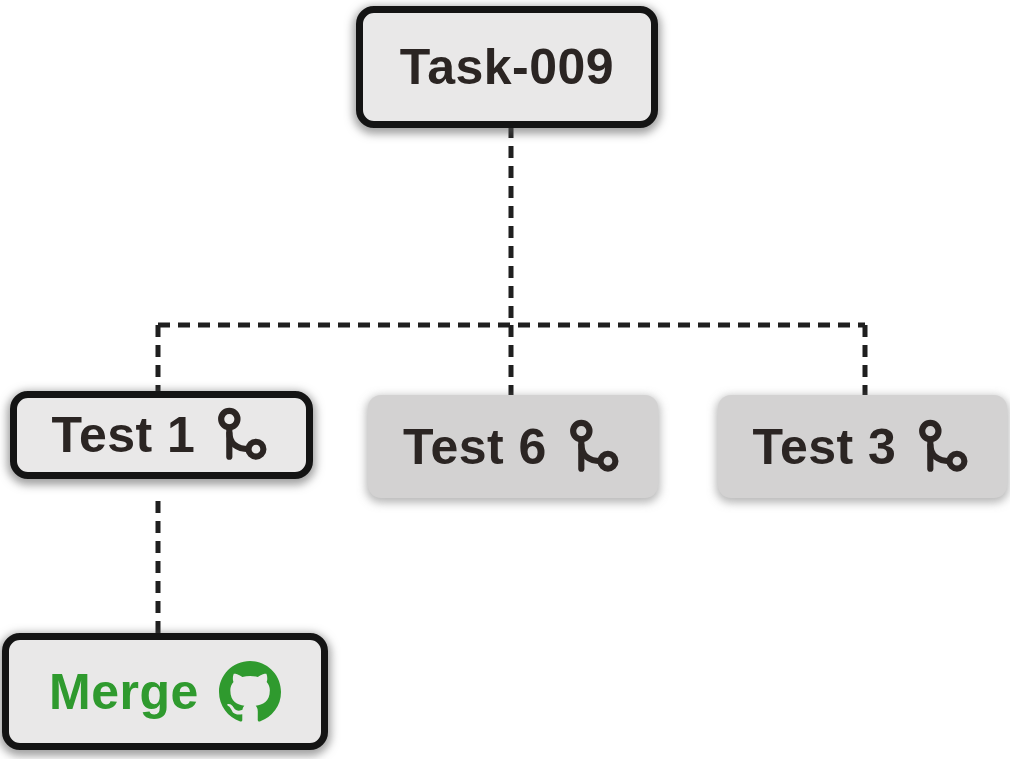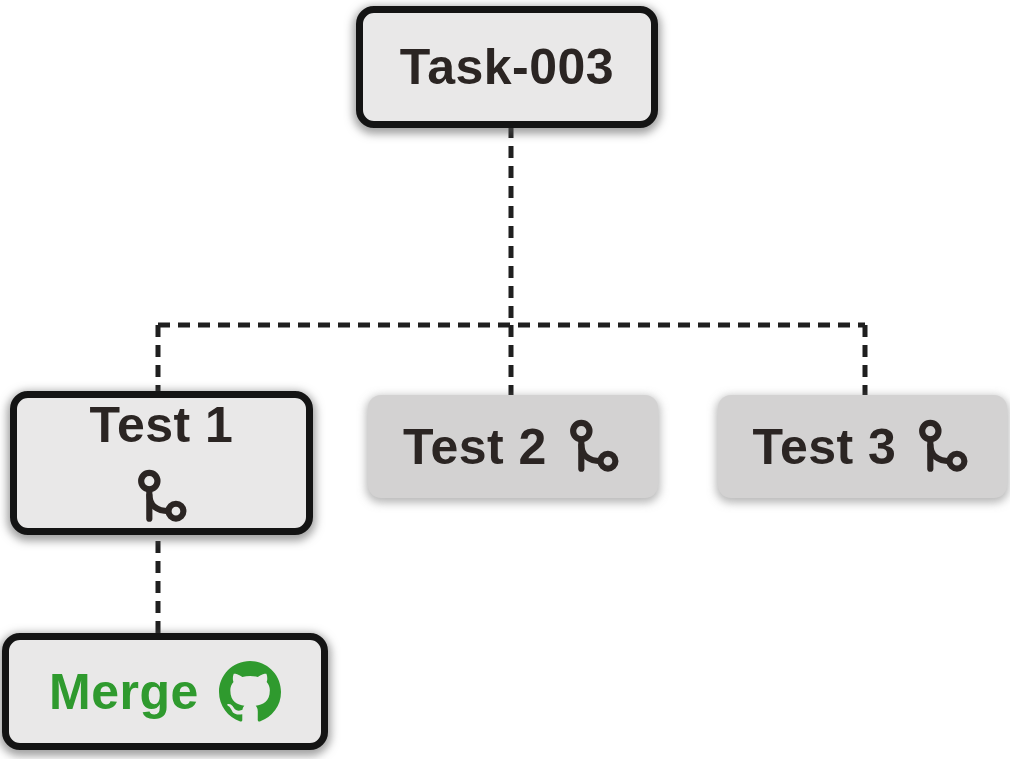--- a/index.html
+++ b/index.html
@@ -51,21 +51,21 @@
     border:7px solid var(--node-border);
     border-radius:18px;
     box-shadow:0 3px 9px 3px rgba(85,85,85,0.55);
   }
   .node.plain{
     background:var(--node-fill-plain);
     border-radius:13px;
     box-shadow:0 3px 8px 2px rgba(115,115,115,0.5);
   }
   .node-task {left:356px; top:6px;   width:302px; height:122px;}
-  .node-test1{left:10px;  top:391px; width:303px; height:144px;flex-direction:column;}
+  .node-test1{left:10px;  top:391px; width:303px; height:88px;}
   .node-test2{left:368px; top:395px; width:290px; height:103px;}
   .node-test3{left:718px; top:395px; width:289px; height:103px;text-align:center;}
   .node-merge{left:2px;   top:633px; width:326px; height:117px;gap:20px;}
   .node-merge .label{color:var(--accent-green);}
   .icon{display:inline-flex;align-items:center;justify-content:center;}
   .branch-icon svg{width:58px;height:58px;display:block;}
   .branch-icon svg *{stroke:var(--text);}
   .github-icon svg{width:62px;height:62px;display:block;fill:var(--accent-green);}
 </style>
 </head>
@@ -76,37 +76,37 @@
   <svg class="connectors" viewBox="0 0 1010 759" aria-hidden="true">
     <path d="M511 126 L511 325"></path>
     <path d="M158 325 L865 325"></path>
     <path d="M158 325 L158 393"></path>
     <path d="M511 325 L511 397"></path>
     <path d="M865 325 L865 397"></path>
     <path d="M158 501 L158 635"></path>
   </svg>
 
   <div class="node bordered node-task">
-    <span class="label">Task-003</span>
+    <span class="label">Task-009</span>
   </div>
 
   <div class="node bordered node-test1">
     <span class="label">Test 1</span>
     <span class="icon branch-icon">
       <svg viewBox="0 0 32 32" fill="none">
         <circle cx="9" cy="7.2" r="4.5" stroke-width="3.4"></circle>
         <path d="M9 11.9 L9 28" stroke-width="3.4" stroke-linecap="round"></path>
         <path d="M9 14.5 C9 20.8 13.2 23.8 19.8 23.8" stroke-width="3.4"></path>
         <circle cx="23.7" cy="23.8" r="4.1" stroke-width="3.4"></circle>
       </svg>
     </span>
   </div>
 
   <div class="node plain node-test2">
-    <span class="label">Test 2</span>
+    <span class="label">Test 6</span>
     <span class="icon branch-icon">
       <svg viewBox="0 0 32 32" fill="none">
         <circle cx="9" cy="7.2" r="4.5" stroke-width="3.4"></circle>
         <path d="M9 11.9 L9 28" stroke-width="3.4" stroke-linecap="round"></path>
         <path d="M9 14.5 C9 20.8 13.2 23.8 19.8 23.8" stroke-width="3.4"></path>
         <circle cx="23.7" cy="23.8" r="4.1" stroke-width="3.4"></circle>
       </svg>
     </span>
   </div>
 

